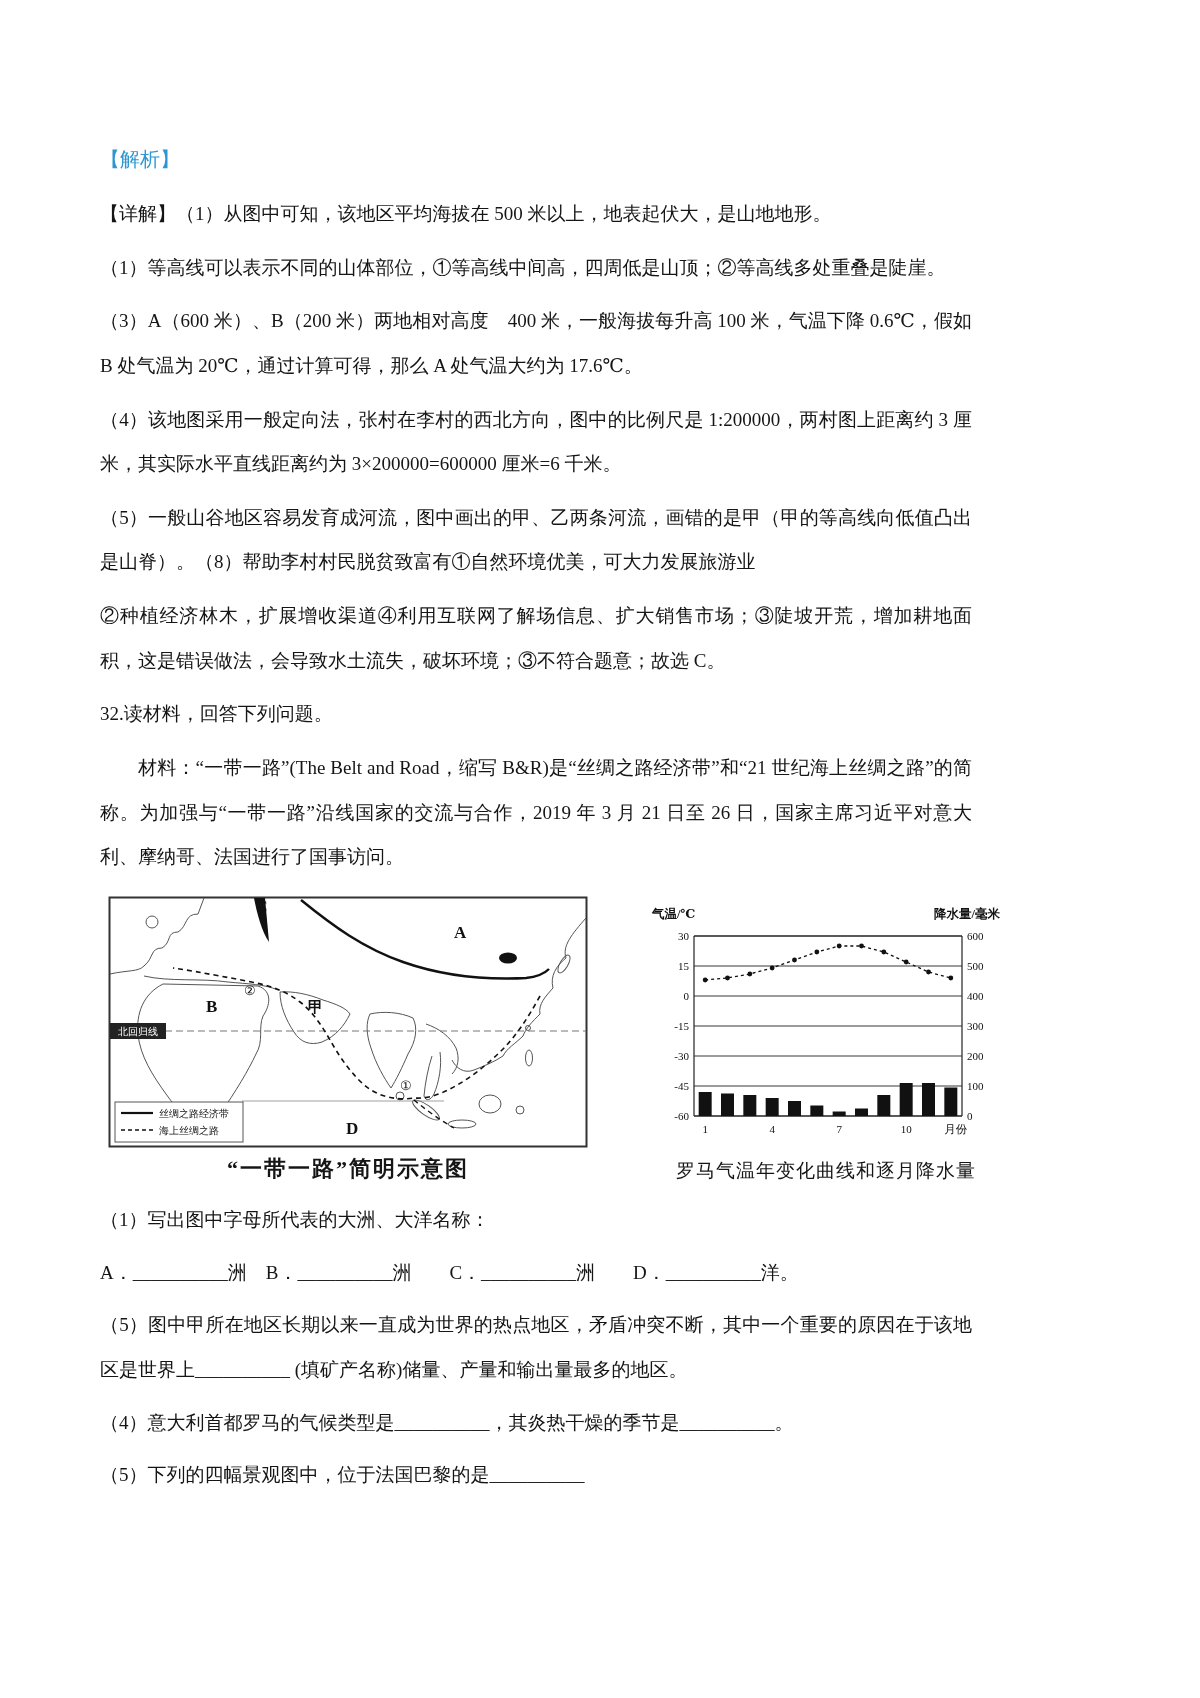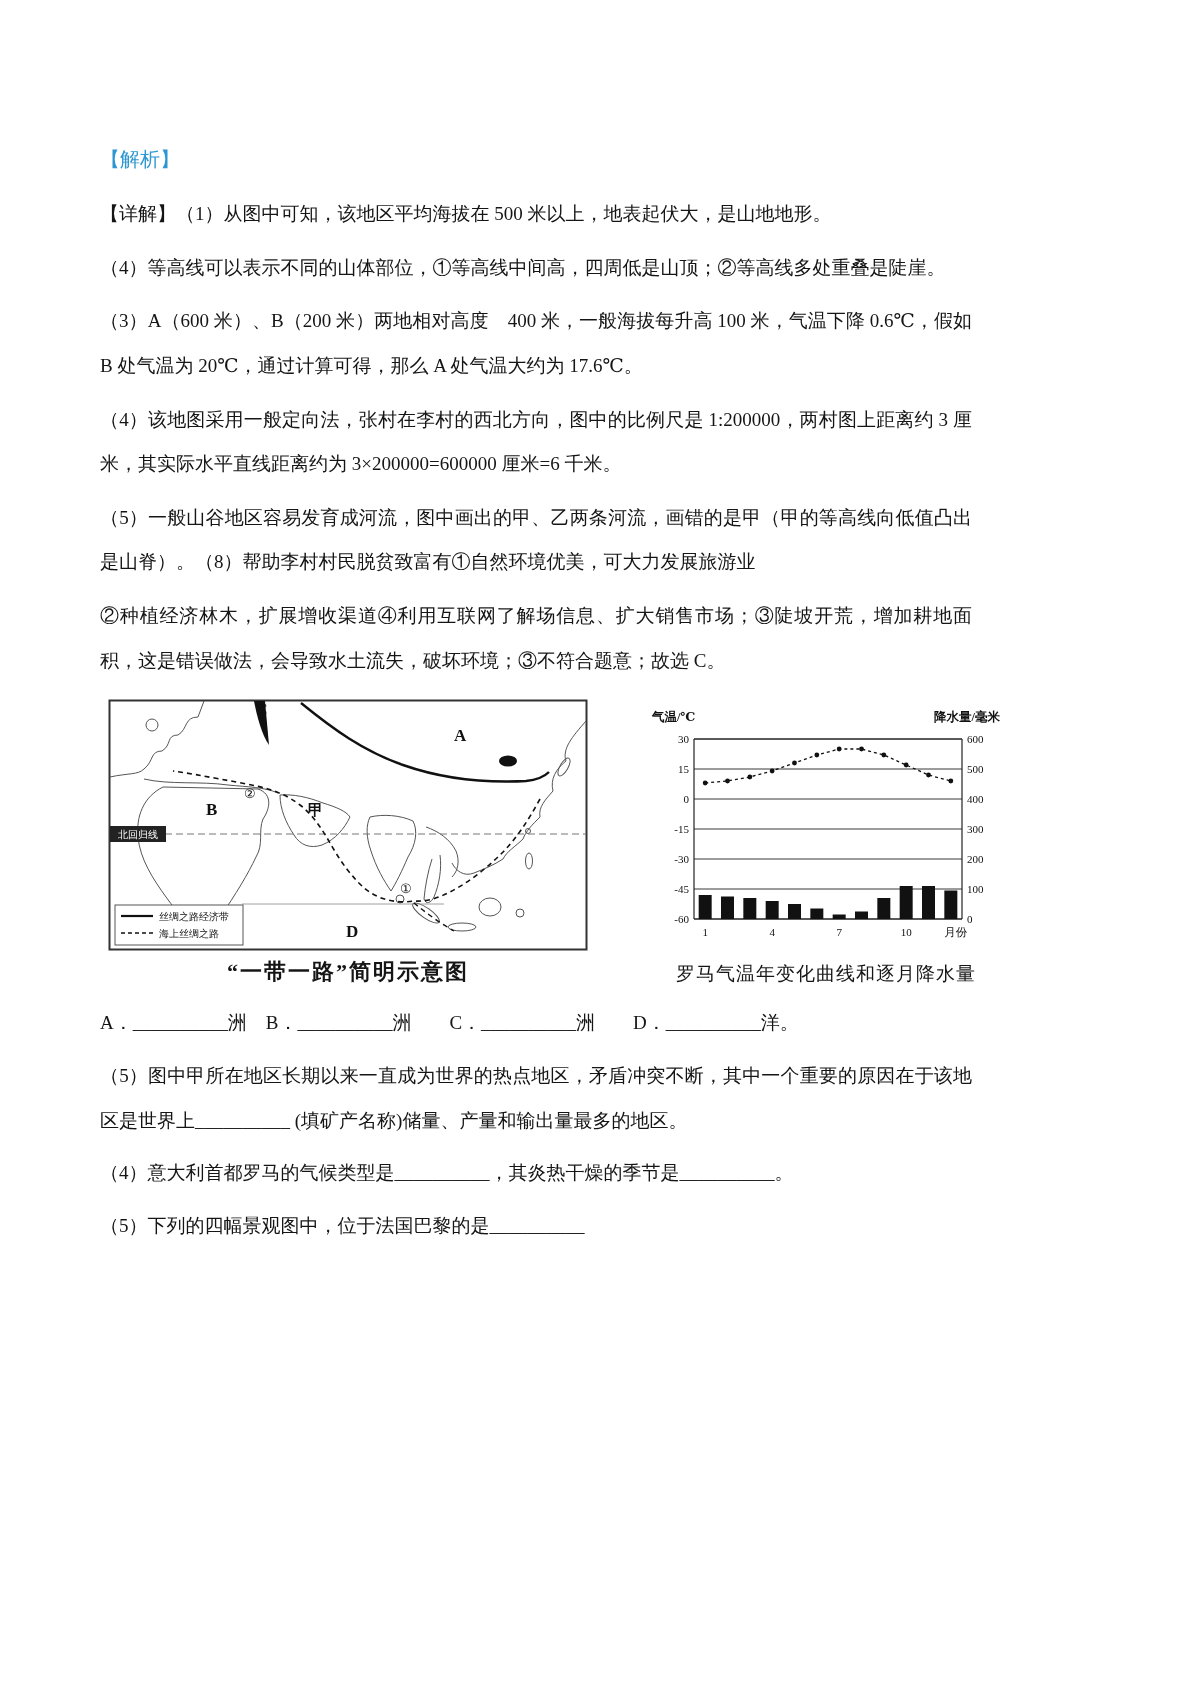--- a/index.html
+++ b/index.html
@@ -20,26 +20,28 @@
   .subq{margin:0 0 8px 0;line-height:2.35;text-align:justify;}
 </style>
 </head>
 <body>
 
 <div class="page">
 
   <p class="doc analysis">【解析】</p>
 
   <p class="doc">【详解】（1）从图中可知，该地区平均海拔在 500 米以上，地表起伏大，是山地地形。</p>
-  <p class="doc">（4）等高线可以表示不同的山体部位，①等高线中间高，四周低是山顶；②等高线多处重叠是陡崖。</p>
+  <p class="doc">（1）等高线可以表示不同的山体部位，①等高线中间高，四周低是山顶；②等高线多处重叠是陡崖。</p>
   <p class="doc">（3）A（600 米）、B（200 米）两地相对高度　400 米，一般海拔每升高 100 米，气温下降 0.6℃，假如 B 处气温为 20℃，通过计算可得，那么 A 处气温大约为 17.6℃。</p>
   <p class="doc">（4）该地图采用一般定向法，张村在李村的西北方向，图中的比例尺是 1:200000，两村图上距离约 3 厘米，其实际水平直线距离约为 3×200000=600000 厘米=6 千米。</p>
   <p class="doc">（5）一般山谷地区容易发育成河流，图中画出的甲、乙两条河流，画错的是甲（甲的等高线向低值凸出是山脊）。（8）帮助李村村民脱贫致富有①自然环境优美，可大力发展旅游业</p>
   <p class="doc">②种植经济林木，扩展增收渠道④利用互联网了解场信息、扩大销售市场；③陡坡开荒，增加耕地面积，这是错误做法，会导致水土流失，破坏环境；③不符合题意；故选 C。</p>
 
+  <p class="doc">32.读材料，回答下列问题。</p>
+  <p class="doc material">材料：“一带一路”(The Belt and Road，缩写 B&amp;R)是“丝绸之路经济带”和“21 世纪海上丝绸之路”的简称。为加强与“一带一路”沿线国家的交流与合作，2019 年 3 月 21 日至 26 日，国家主席习近平对意大利、摩纳哥、法国进行了国事访问。</p>
 
   <div class="figures">
 
     <div class="figure">
       <svg width="480" height="252" viewBox="0 0 480 252">
         <rect x="1.5" y="1.5" width="477" height="249" fill="none" stroke="#333" stroke-width="2"></rect>
 
         <g stroke="#555" stroke-width="1" fill="none">
 
           <path d="M 2,78 C 20,74 30,76 36,70 C 46,62 42,52 54,52 C 64,46 58,36 70,36 C 80,30 76,18 90,18 L 96,2"></path>
@@ -159,18 +161,19 @@
           <text x="126.16666666666666" y="233" font-size="11" fill="#111" text-anchor="middle">4</text>
           <text x="193.16666666666666" y="233" font-size="11" fill="#111" text-anchor="middle">7</text>
           <text x="260.16666666666663" y="233" font-size="11" fill="#111" text-anchor="middle">10</text>
           <text x="298.1333333333333" y="233" font-size="11.5" fill="#111">月份</text>
         </svg>
       <div class="chart-caption">罗马气温年变化曲线和逐月降水量</div>
     </div>
 
   </div>
 
+  <p class="subq">（1）写出图中字母所代表的大洲、大洋名称：</p>
   <p class="subq">A．__________洲　B．__________洲　　C．__________洲　　D．__________洋。</p>
   <p class="subq">（5）图中甲所在地区长期以来一直成为世界的热点地区，矛盾冲突不断，其中一个重要的原因在于该地区是世界上__________ (填矿产名称)储量、产量和输出量最多的地区。</p>
   <p class="subq">（4）意大利首都罗马的气候类型是__________，其炎热干燥的季节是__________。</p>
   <p class="subq">（5）下列的四幅景观图中，位于法国巴黎的是__________</p>
 
 </div>
 
 </body></html>

